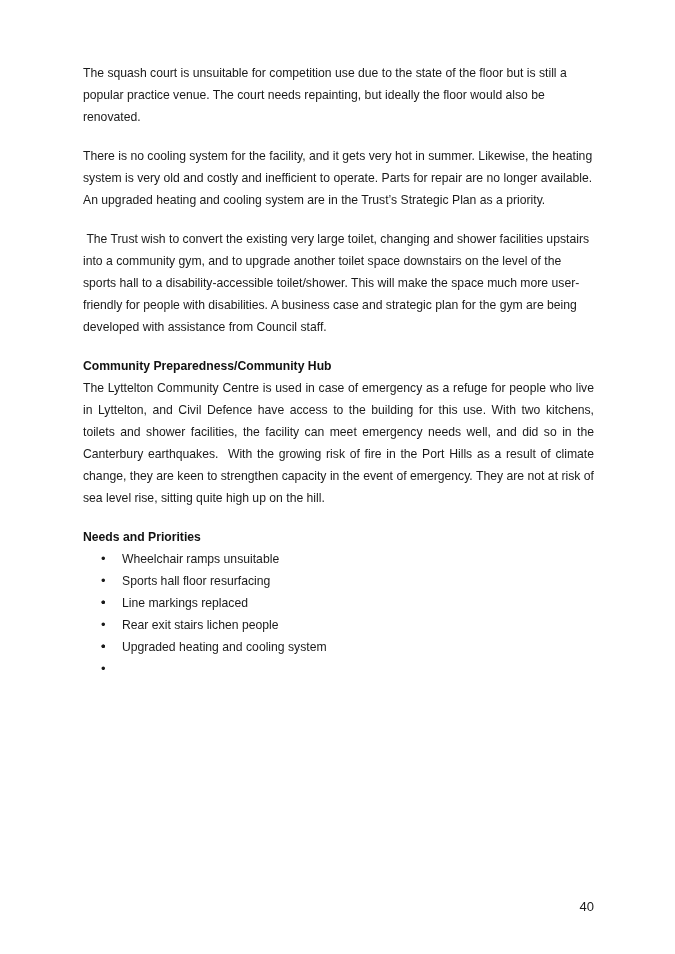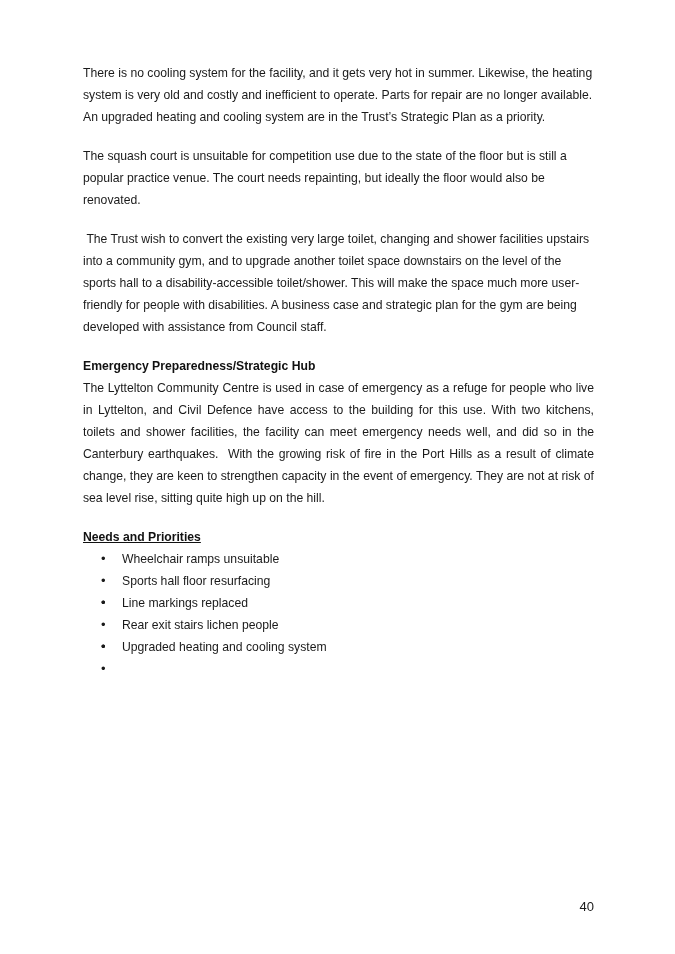--- a/index.html
+++ b/index.html
@@ -42,21 +42,20 @@
   }
   h2.section-heading {
     margin: 0;
     font-size: 12.2px;
     line-height: 22px;
     font-weight: bold;
     color: #111111;
   }
   h2.section-heading.spaced {
     margin-top: 17px;
-    text-decoration: underline;
   }
   ul.bullet-list {
     margin: 0;
     padding: 0;
     list-style: none;
   }
   ul.bullet-list li {
     position: relative;
     font-size: 12.2px;
     line-height: 22px;
@@ -80,28 +79,28 @@
     line-height: 18px;
     color: #1a1a1a;
   }
 </style>
 </head>
 <body>
 
 <div class="page">
   <div class="content">
 
+    <p class="body-para">The squash court is unsuitable for competition use due to the state of the floor but is still a popular practice venue. The court needs repainting, but ideally the floor would also be renovated.</p>
+
     <p class="body-para">There is no cooling system for the facility, and it gets very hot in summer. Likewise, the heating system is very old and costly and inefficient to operate. Parts for repair are no longer available. An upgraded heating and cooling system are in the Trust’s Strategic Plan as a priority.</p>
-
-    <p class="body-para">The squash court is unsuitable for competition use due to the state of the floor but is still a popular practice venue. The court needs repainting, but ideally the floor would also be renovated.</p>
 
     <p class="body-para"> The Trust wish to convert the existing very large toilet, changing and shower facilities upstairs into a community gym, and to upgrade another toilet space downstairs on the level of the sports hall to a disability-accessible toilet/shower. This will make the space much more user-friendly for people with disabilities. A business case and strategic plan for the gym are being developed with assistance from Council staff.</p>
 
 
-    <h2 class="section-heading">Emergency Preparedness/Strategic Hub</h2>
+    <h2 class="section-heading">Community Preparedness/Community Hub</h2>
 
     <p class="body-para justified">The Lyttelton Community Centre is used in case of emergency as a refuge for people who live in Lyttelton, and Civil Defence have access to the building for this use. With two kitchens, toilets and shower facilities, the facility can meet emergency needs well, and did so in the Canterbury earthquakes.  With the growing risk of fire in the Port Hills as a result of climate change, they are keen to strengthen capacity in the event of emergency. They are not at risk of sea level rise, sitting quite high up on the hill.</p>
 
     <h2 class="section-heading spaced">Needs and Priorities</h2>
 
     <ul class="bullet-list">
       <li>
         <span class="bullet-marker">•</span>
         <span>Wheelchair ramps unsuitable</span>
       </li>

